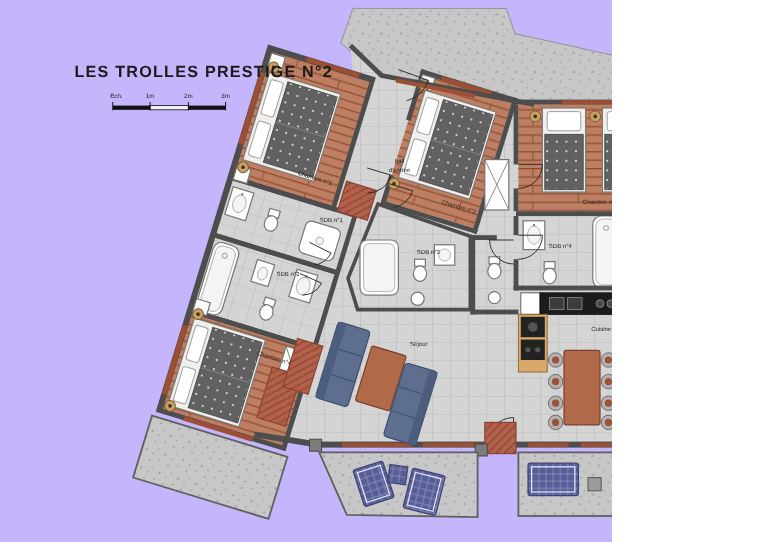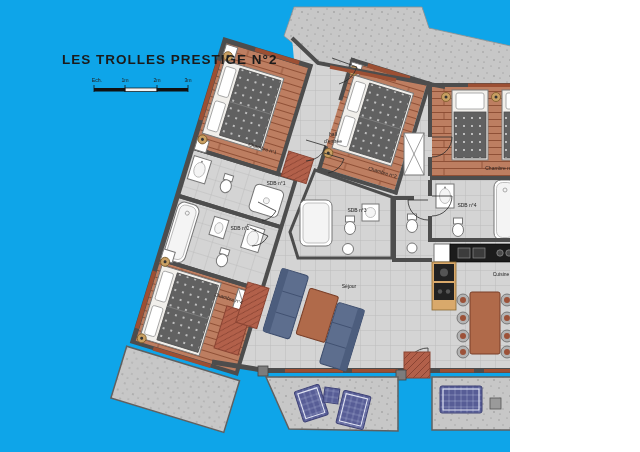--- a/index.html
+++ b/index.html
@@ -1,16 +1,16 @@
 <!DOCTYPE html>
 <html style="--wall: #4d4d4d; --window: #9c4f33; --wood_base: #bd7e61; --wood_line: #8a4b31; --tile_base: #d4d4d4; --tile_line: #bcbcbc; --concrete: #c7c7c7; --bed: #616161; --rug: #b2604a; --sofa: #5d6e8e; --outdoor: #575d96; --counter: #1c1c1c; --cabinet: #d9a96b; --table: #b06a4a;"><head>
 <meta charset="utf-8">
 <style>
   html,body{margin:0;padding:0;background:#ffffff;}
-  #stage{position:relative;width:510px;height:452px;background:#0ea5e9;overflow:hidden;
+  #stage{position:relative;width:510px;height:452px;background:#c4b5fd;overflow:hidden;
          font-family:"Liberation Sans", sans-serif;}
   svg text{font-family:"Liberation Sans", sans-serif;}
   .title-txt{font-size:13.5px;font-weight:bold;letter-spacing:1px;fill:#1b1b1b;}
   .scale-lbl{font-size:5.2px;fill:#222;text-anchor:middle;}
   .room-lbl{font-size:5px;fill:#1f1f1f;text-anchor:middle;}
   .room-lbl-wood{font-size:5px;fill:#2d2320;text-anchor:middle;}
   .wall{fill:var(--wall);}
   .wallline{stroke:var(--wall);fill:none;}
   .window{fill:var(--window);}
   .fixture{fill:#ffffff;stroke:#767676;stroke-width:1;}

